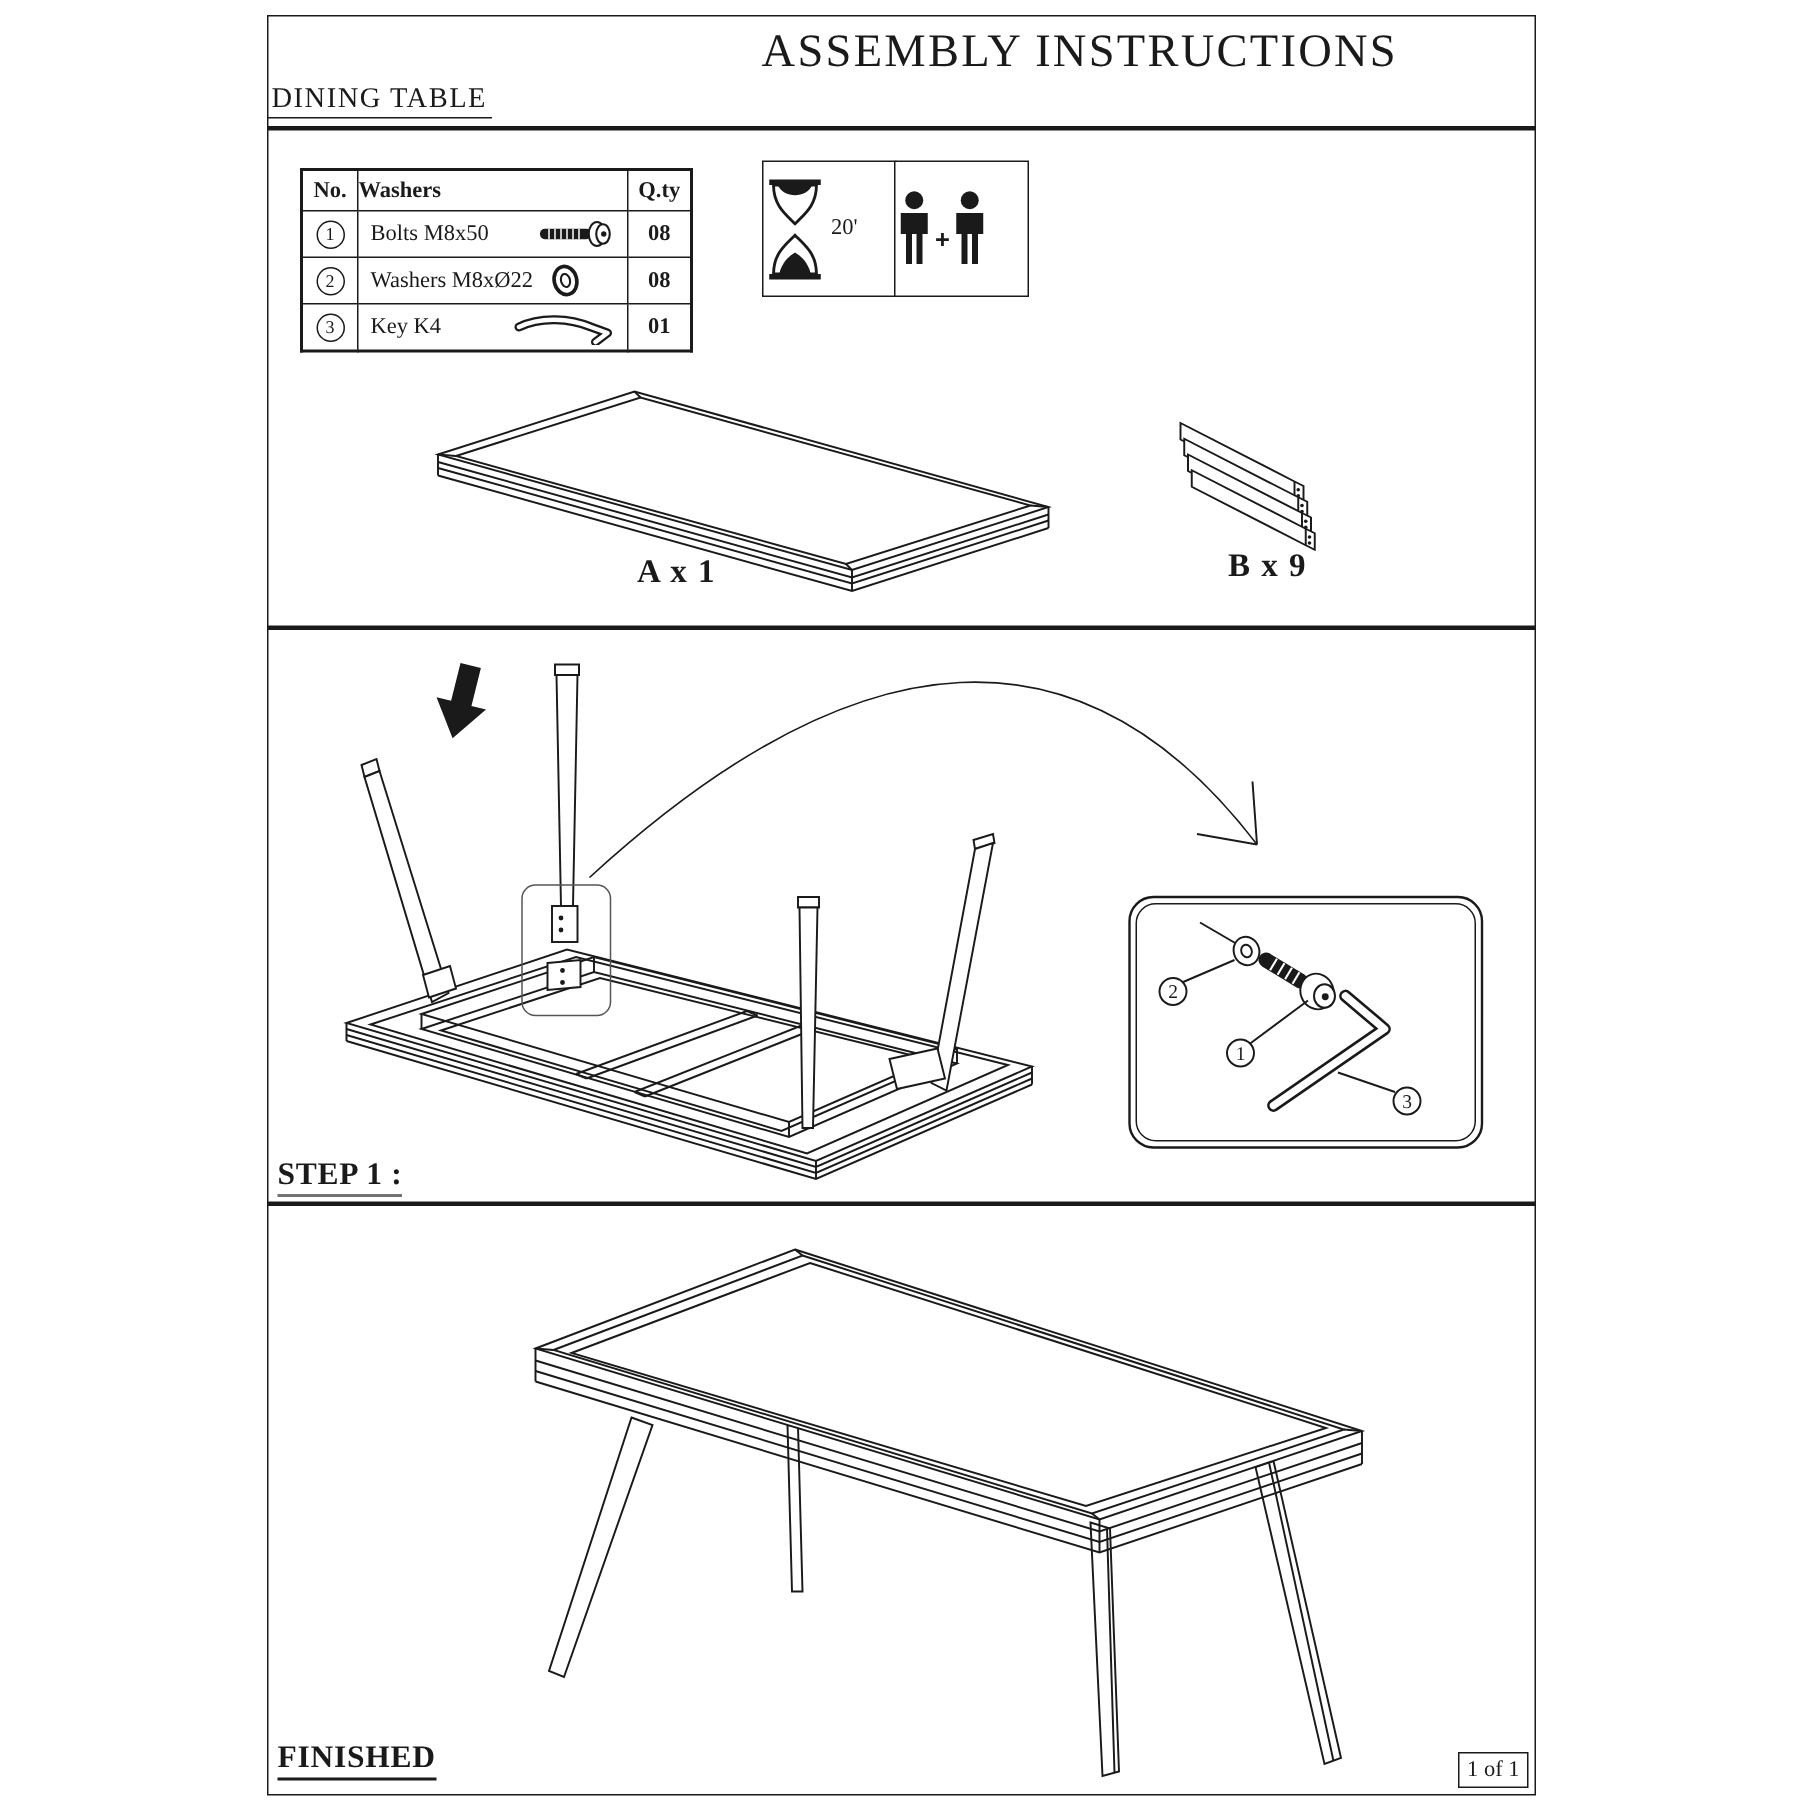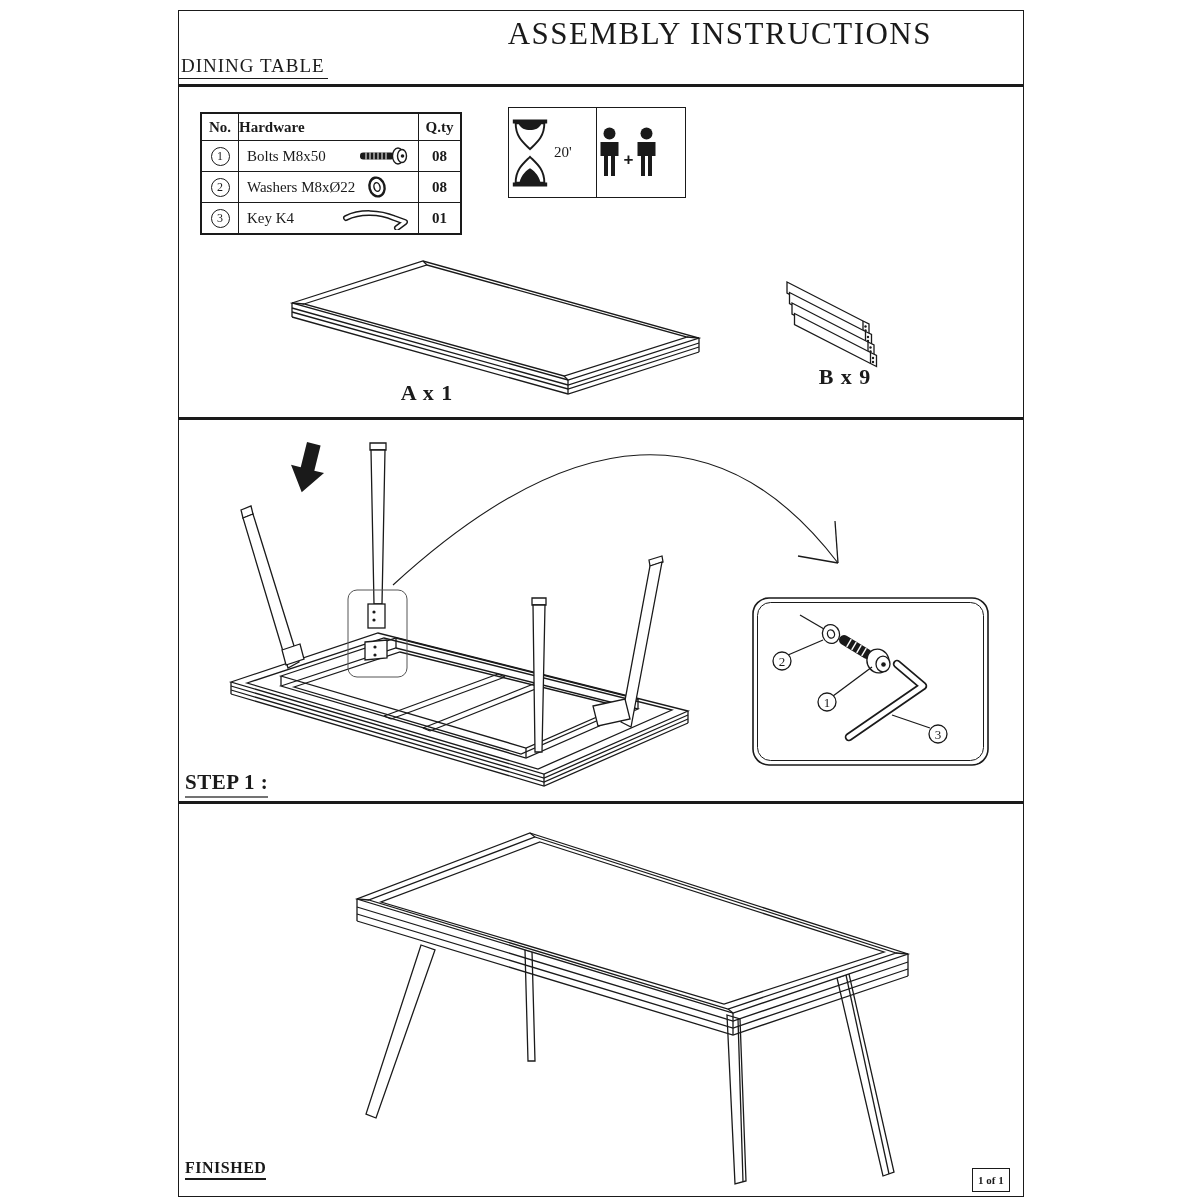--- a/index.html
+++ b/index.html
@@ -22,25 +22,25 @@
   .row-icon{position:absolute;right:4px;top:50%;transform:translateY(-50%);}
   .circled{display:inline-block;width:17px;height:17px;border:1.2px solid #1a1a1a;border-radius:50%;font-size:12px;line-height:17px;text-align:center;font-weight:normal;}
   
   #info-boxes{left:508px;top:107px;display:flex;}
   .info-box{width:90px;height:91px;border:1.6px solid #1a1a1a;box-sizing:border-box;display:flex;align-items:center;justify-content:flex-start;background:#fff;}
   .info-box + .info-box{margin-left:-1.6px;}
   #time-label{font-size:15px;margin-left:3px;}
   #plus-label{font-size:17px;font-weight:bold;margin:14px 1px 0 1px;font-family:"Liberation Sans",sans-serif;}
   
   .part-label{font-size:22px;font-weight:bold;letter-spacing:1px;}
-  #part-a-label{left:372px;top:368px;width:110px;text-align:center;margin-top:12px;}
+  #part-a-label{left:396px;top:368px;width:110px;text-align:center;}
   #part-b-label{left:790px;top:364px;width:110px;text-align:center;}
   #step-label{left:185px;top:770px;font-size:21px;font-weight:bold;border-bottom:2px solid #737373;padding-bottom:1px;letter-spacing:.5px;}
-  #finished-label{left:185px;top:1159px;font-size:16px;font-weight:bold;border-bottom:2px solid #1a1a1a;padding-bottom:1px;letter-spacing:.5px;}
-  #page-number{left:972px;top:1168px;border:1.8px solid #1a1a1a;padding:0 5px;font-size:11px;font-weight:bold;line-height:22px;}
+  #finished-label{left:185px;top:1159px;font-size:21px;font-weight:bold;border-bottom:2px solid #1a1a1a;padding-bottom:1px;letter-spacing:.5px;}
+  #page-number{left:972px;top:1168px;border:1.8px solid #1a1a1a;padding:0 5px;font-size:15px;font-weight:normal;line-height:22px;}
   svg{display:block;}
   svg text{font-family:"Liberation Serif",serif;fill:#1a1a1a;}
   .ln{stroke:#1a1a1a;fill:none;stroke-width:1.3;}
   .lnw{stroke:#1a1a1a;fill:#ffffff;stroke-width:1.3;}
 </style>
 </head>
 <body>
 
 <div class="abs" id="doc-frame"></div>
 <div class="abs divider" style="top:84px;height:2.5px;"></div>
@@ -49,21 +49,21 @@
 
 <div class="abs" id="page-title">ASSEMBLY INSTRUCTIONS</div>
 <div class="abs" id="page-subtitle-wrap">
   <span id="page-subtitle">DINING TABLE</span>
 </div>
 
 <table class="hw abs" style="left:200px;top:112px;">
   <tbody>
       <tr>
     <th class="cell-no">No.</th>
-    <th class="cell-name">Hardware</th>
+    <th class="cell-name">Washers</th>
     <th class="cell-qty">Q.ty</th>
   </tr>
   <tr>
     <td class="cell-no"><span class="circled">1</span></td>
     <td class="cell-name">
       <div class="name-inner">
         <span>Bolts M8x50</span>
         <svg class="row-icon" width="56" height="20" viewBox="0 0 56 20">
           <rect x="2" y="6.5" width="34" height="7" rx="3.2" fill="#1a1a1a"></rect>
           <g stroke="#ffffff" stroke-width="1">

